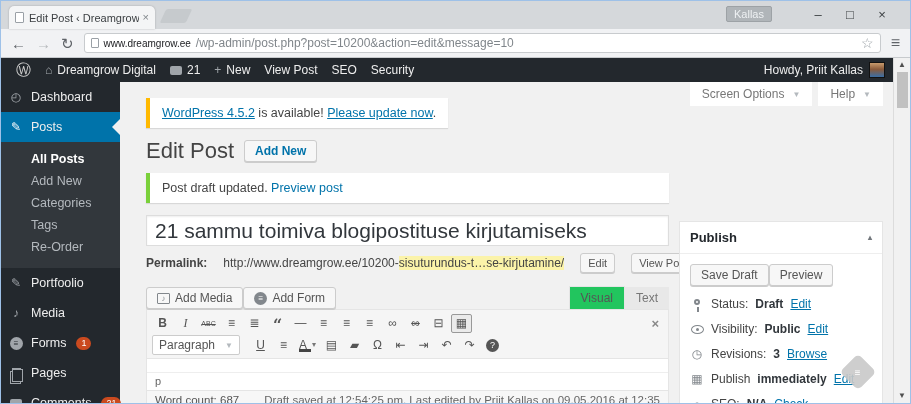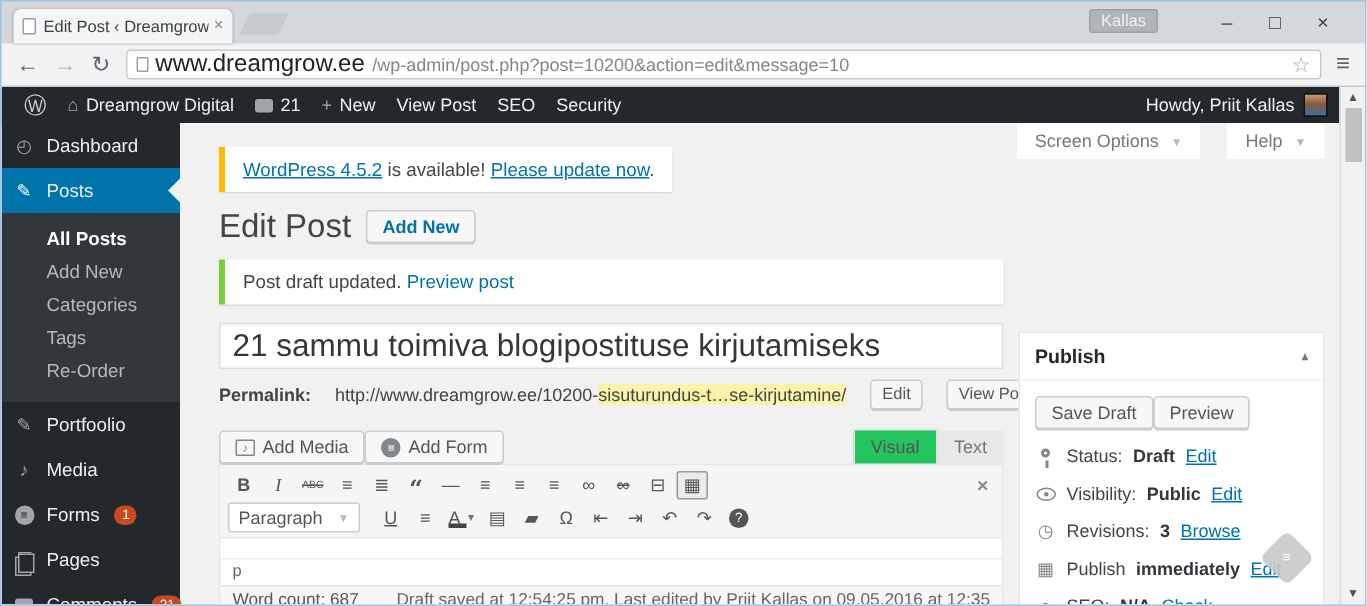--- a/index.html
+++ b/index.html
@@ -18,21 +18,21 @@
                    color:#eef1f3; font-size:11px; padding:1px 7px; }
   .win-controls { position:absolute; right:12px; top:2px; display:flex; align-items:center; gap:0; }
   .win-btn { width:32px; text-align:center; color:#3c4043; font-size:13px; line-height:24px; }
 
   
   .navbar { height:29px; background:#f1f2f4; border-bottom:1px solid #c7cacd; display:flex; align-items:center; padding:0 10px; gap:10px; }
   .nav-ic { font-size:15px; color:#5f6368; line-height:1; }
   .nav-ic.disabled { color:#b6b9bc; }
   .urlbar { flex:1; height:20px; background:#fff; border:1px solid #c8cbce; border-radius:3px; display:flex; align-items:center; padding:0 6px; gap:5px; overflow:hidden; }
   .url-doc { width:8px; height:10px; border:1px solid #9aa0a6; border-radius:1px; background:#fff; flex-shrink:0; }
-  .url-domain { color:#202124; font-size:16px; white-space:nowrap; }
+  .url-domain { color:#202124; font-size:10px; white-space:nowrap; }
   .url-path { color:#80868b; font-size:12px; white-space:nowrap; }
   .star { color:#9aa0a6; font-size:14px; }
   .menu-ic { color:#5f6368; font-size:16px; font-weight:bold; }
 
   
   .chrome-body { display:flex; height:345px; background:#f1f1f1; }
   .page { flex:1; display:flex; flex-direction:column; overflow:hidden; }
   .scrollbar { width:17px; background:#f1f1f1; border-left:1px solid #dcdcdc; display:flex; flex-direction:column; align-items:center; }
   .scroll-arrow { font-size:8px; color:#505050; height:14px; line-height:14px; }
   .scroll-thumb { width:11px; height:36px; background:#c1c1c1; margin-bottom:auto; }
@@ -58,21 +58,21 @@
   .submenu { background:#32373c; padding:6px 0 10px; }
   .submenu-item { display:block; padding:4px 8px 4px 30px; color:#b4b9be; font-size:12.5px; }
   .submenu-item.current { color:#fff; font-weight:bold; }
   .sb-badge { background:#ca4a1f; color:#fff; border-radius:9px; font-size:9px; padding:1px 5px; margin-left:2px; line-height:11px; }
   .pages-ic { position:relative; width:9px; height:11px; border:1px solid #a0a5aa; background:#23282d; }
   .pages-ic::before { content:""; position:absolute; left:-3px; top:2px; width:9px; height:11px; border:1px solid #a0a5aa; background:#23282d; }
   .pages-ic::after { content:""; position:absolute; left:-1px; top:0; width:9px; height:11px; background:#23282d; border:1px solid #a0a5aa; }
 
   
   .main { flex:1; position:relative; font-size:13px; color:#444; }
-  .screen-meta { position:absolute; top:0; right:10px; display:flex; gap:18px; }
+  .screen-meta { position:absolute; top:0; right:10px; display:flex; gap:6px; }
   .meta-btn { background:#fff; color:#777; font-size:12px; padding:5px 12px; display:flex; gap:8px; align-items:center; }
   .meta-caret { font-size:8px; color:#b4b9be; }
 
   .update-nag { margin:16px 0 0 26px; display:inline-block; background:#fff; border-left:4px solid #ffb900;
                 box-shadow:0 1px 1px rgba(0,0,0,.1); padding:8px 12px; font-size:12.5px; color:#444; }
   a.link { color:#0073aa; text-decoration:none; }
   a.link.u { text-decoration:underline; }
 
   .title-row { margin:10px 0 0 26px; display:flex; align-items:center; gap:10px; }
   .page-title { font-size:22px; font-weight:400; color:#444; }

